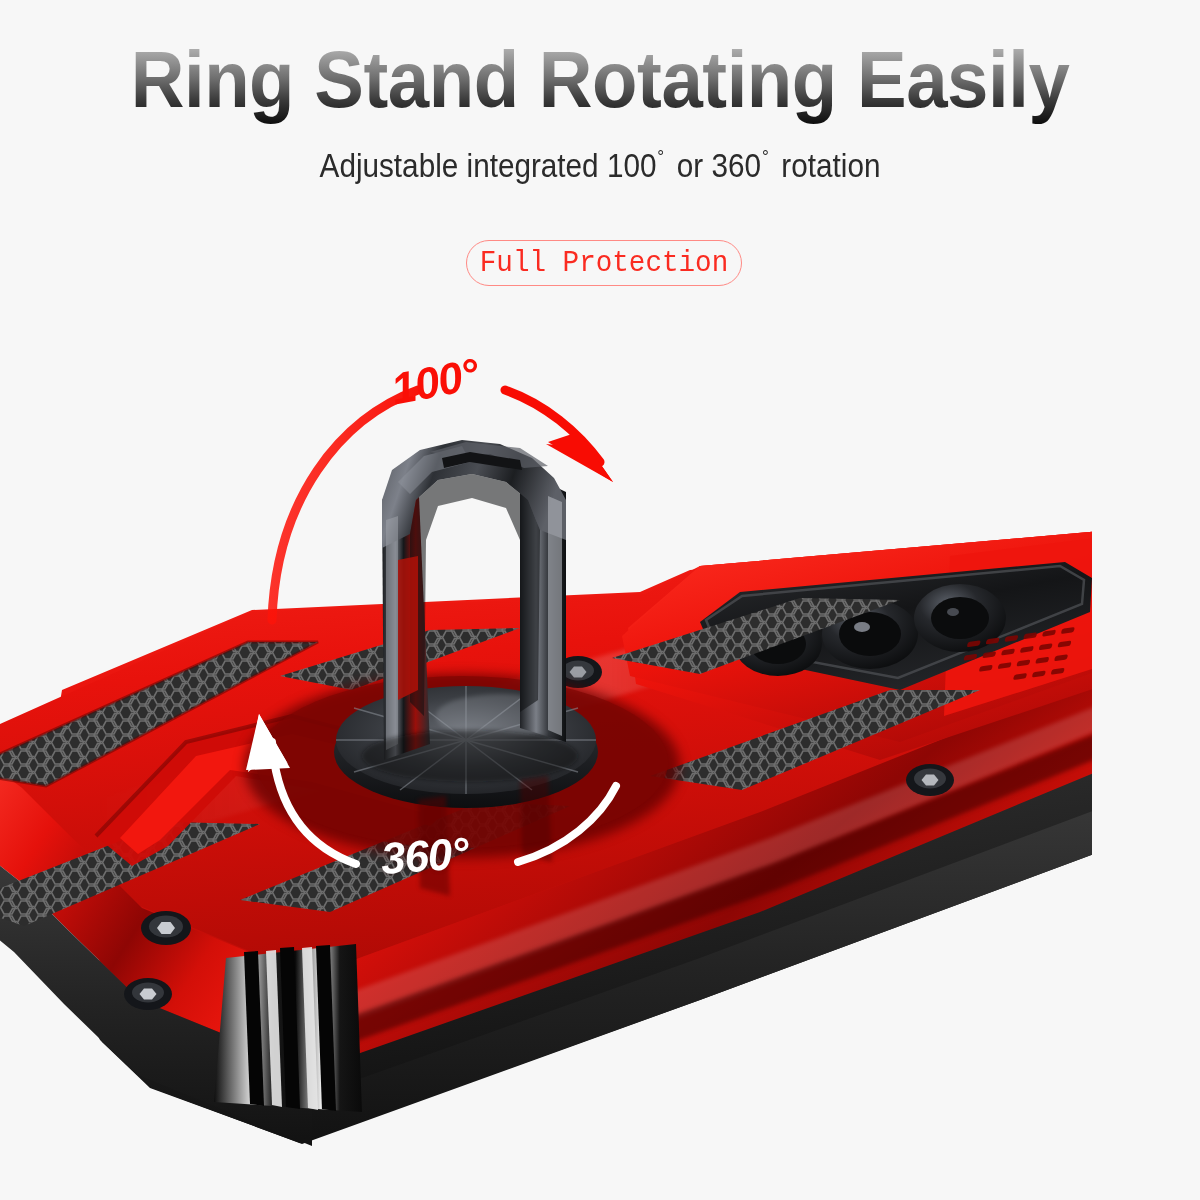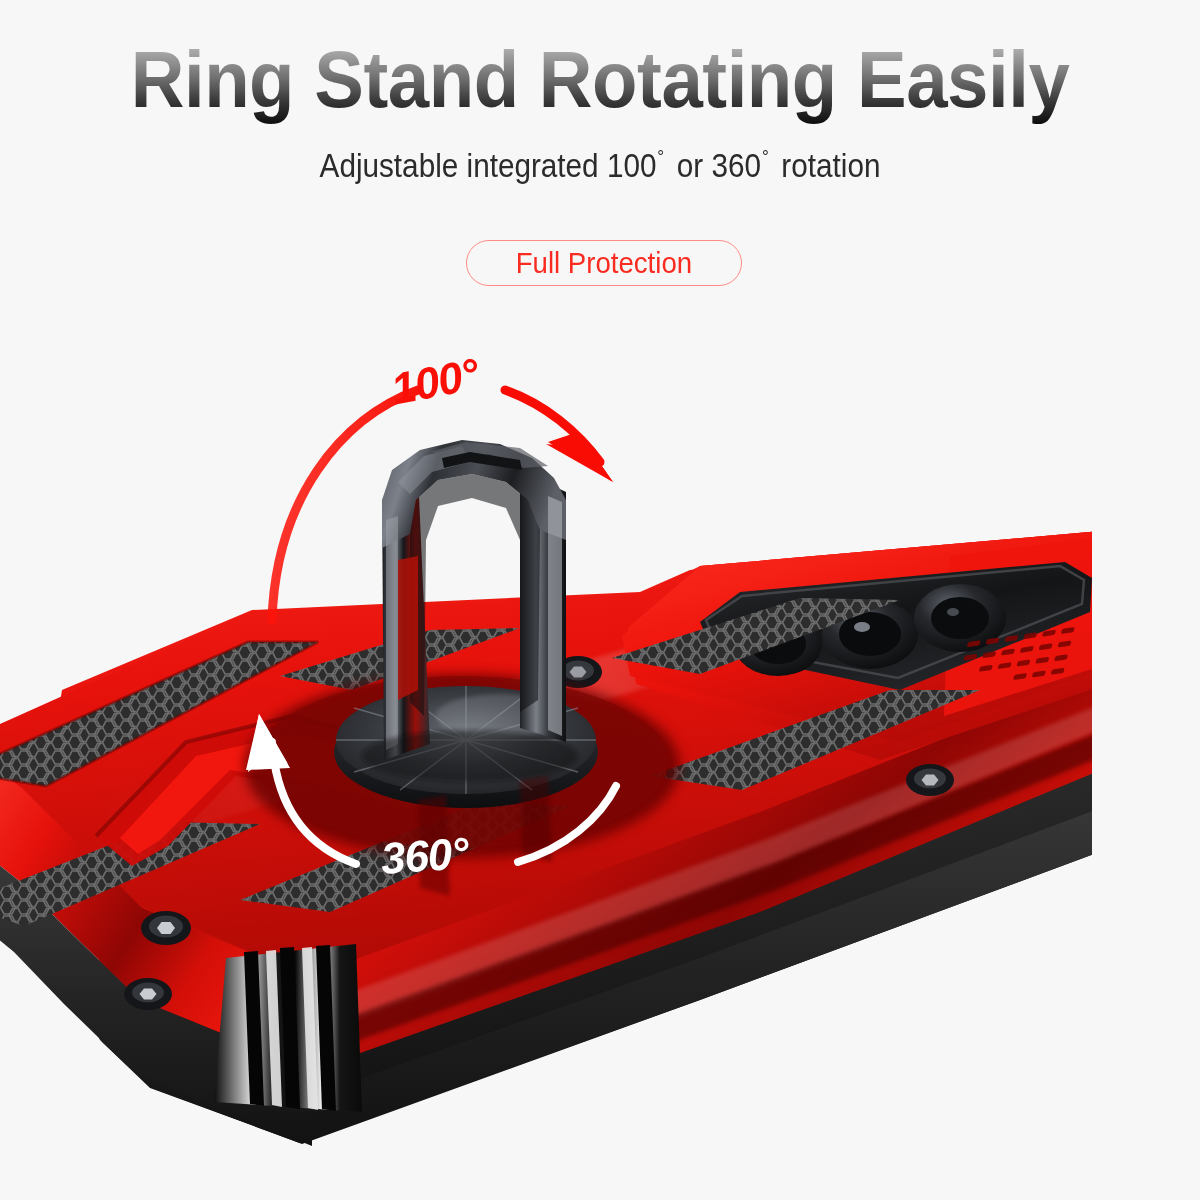--- a/index.html
+++ b/index.html
@@ -32,21 +32,21 @@
     font-size:33px;color:#2b2b2b;font-weight:400;
     transform:scaleX(0.90);
     white-space:nowrap;
   }
   .subline .deg{font-size:19px;vertical-align:14px;margin-left:1px;margin-right:14px;}
 
   .pill{
     position:absolute;left:466px;top:240px;width:276px;height:46px;
     border:1.6px solid #ff8a85;border-radius:24px;
     display:flex;align-items:center;justify-content:center;
-    box-sizing:border-box;background:transparent;
+    box-sizing:border-box;background:transparent;font-family:Liberation Mono, monospace;
   }
   .pill span{
     font-size:30px;color:#fa2b21;font-weight:400;transform:scaleX(0.92);white-space:nowrap;
   }
 
   
   #art{position:absolute;left:0;top:0;width:1200px;height:1200px;}
 
   
   .lbl100{

